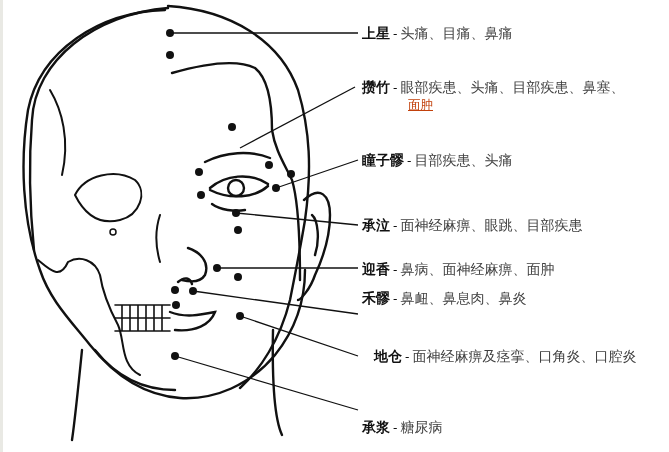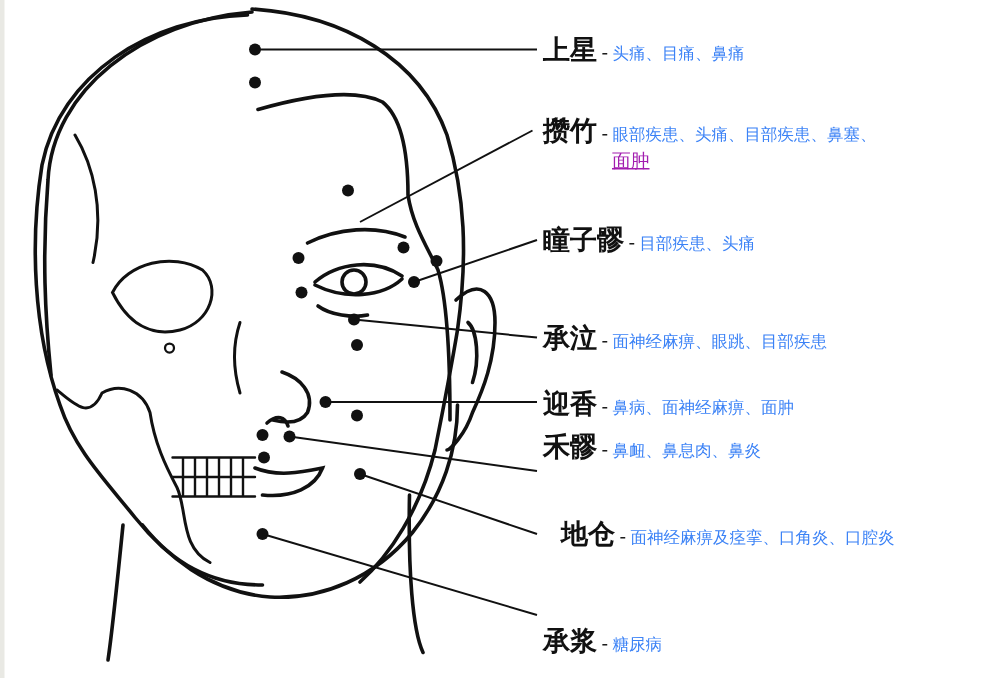--- a/index.html
+++ b/index.html
@@ -1,24 +1,24 @@
 <!DOCTYPE html>
 <html><head>
   <meta charset="utf-8">
   <style>
     html, body { margin: 0; padding: 0; background: #ffffff; }
     body { width: 669px; height: 452px; position: relative; overflow: hidden;
            font-family: "DejaVu Serif", "Liberation Serif", serif; color: #111; }
     .left-strip { position: absolute; left: 0; top: 0; width: 3px; height: 452px; background: #e9e9e4; }
     svg.drawing { position: absolute; left: 0; top: 0; }
     .label { position: absolute; left: 362px; font-size: 13px; line-height: 17px; white-space: nowrap; }
-    .label .name { font-weight: bold; font-size: 18px; }
+    .label .name { font-weight: bold; font-size: 14px; }
     .label .sep { margin: 0 3px; }
-    .label .desc { font-size: 11px; color: #3b82f6; }
-    .label .desc2 { display: block; padding-left: 46px; font-size: 12.5px; color: #a21caf; text-decoration: underline; }
+    .label .desc { font-size: 14px; color: #404040; }
+    .label .desc2 { display: block; padding-left: 46px; font-size: 12.5px; color: #c2410c; text-decoration: underline; }
   </style>
 </head>
 <body>
 
 <div class="left-strip"></div>
 
 <svg class="drawing" width="669" height="452" viewBox="0 0 669 452">
   <g fill="none" stroke="#111" stroke-width="2.4" stroke-linecap="round">
 
     <path d="M165,10 C100,12 40,50 28,110 C20,160 22,220 40,270 C50,300 70,320 90,345 C110,370 140,395 180,398 C215,400 250,385 275,355 C295,330 305,300 305,270"></path>

